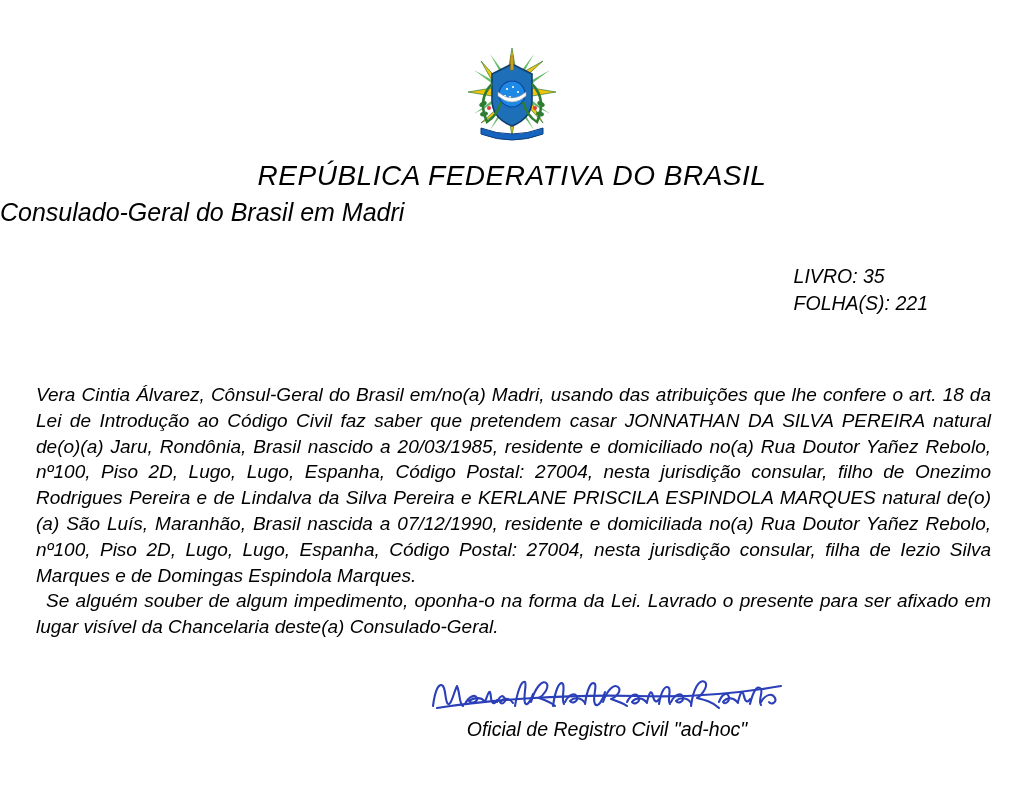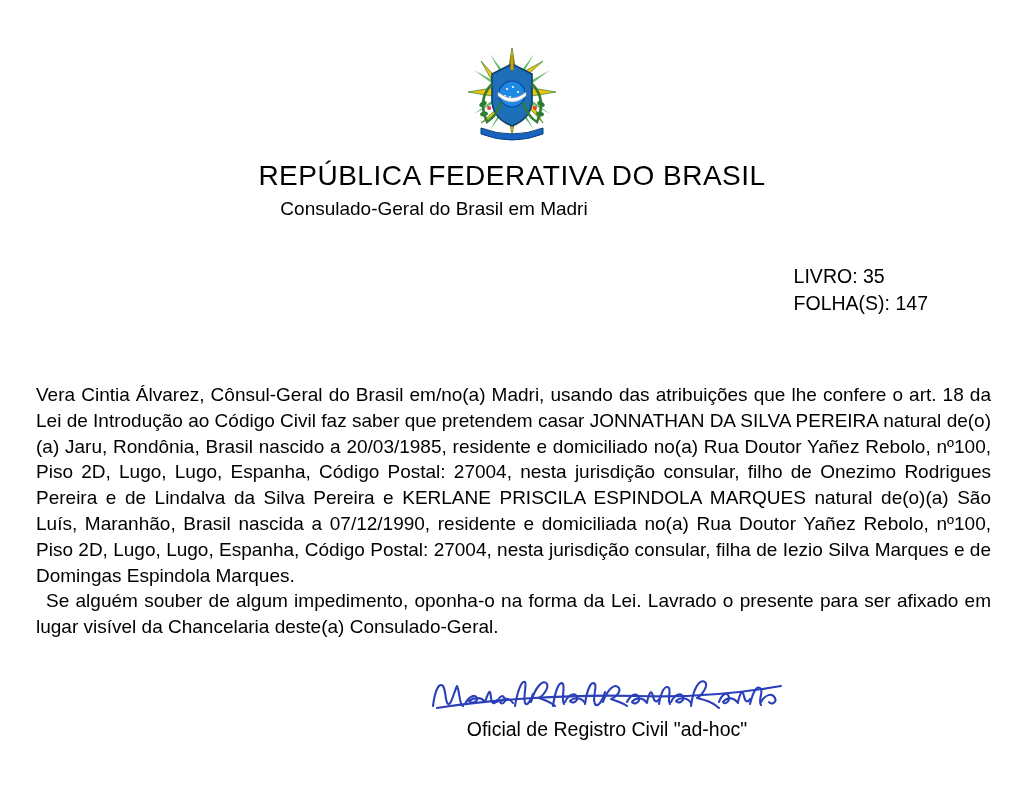--- a/index.html
+++ b/index.html
@@ -13,20 +13,21 @@
     font-family: "Liberation Sans", sans-serif;
     color: #000000;
     position: relative;
     overflow: hidden;
   }
   .page {
     width: 1024px;
     height: 796px;
     position: relative;
     box-sizing: border-box;
+    font-style: italic;
   }
 
   
   .crest-wrap {
     position: absolute;
     top: 44px;
     left: 0;
     width: 1024px;
     text-align: center;
   }
@@ -45,22 +46,21 @@
     text-align: center;
     font-size: 28px;
     letter-spacing: 0.5px;
     white-space: nowrap;
   }
   .consulate {
     position: absolute;
     top: 198px;
     left: 0;
     width: 868px;
-    text-align: center;
-    font-size: 19px;
+    font-size: 25px;
   }
 
   
   .register {
     position: absolute;
     top: 243px;
     right: 96px;
     text-align: left;
     font-size: 19.5px;
     line-height: 27px;
@@ -197,21 +197,21 @@
         </g>
       </svg>
     </span>
   </div>
 
   <div class="republic">REPÚBLICA FEDERATIVA DO BRASIL</div>
   <div class="consulate">Consulado-Geral do Brasil em Madri</div>
 
   <div class="register">
     <div>LIVRO: 35</div>
-    <div>FOLHA(S): 147</div>
+    <div>FOLHA(S): 221</div>
   </div>
 
 
   <div class="body-text">
     <p>Vera Cintia Álvarez, Cônsul-Geral do Brasil em/no(a) Madri, usando das atribuições que lhe confere o art. 18 da Lei de Introdução ao Código Civil faz saber que pretendem casar JONNATHAN DA SILVA PEREIRA natural de(o)(a) Jaru, Rondônia, Brasil nascido a 20/03/1985, residente e domiciliado no(a) Rua Doutor Yañez Rebolo, nº100, Piso 2D, Lugo, Lugo, Espanha, Código Postal: 27004, nesta jurisdição consular, filho de Onezimo Rodrigues Pereira e de Lindalva da Silva Pereira e KERLANE PRISCILA ESPINDOLA MARQUES natural de(o)(a) São Luís, Maranhão, Brasil nascida a 07/12/1990, residente e domiciliada no(a) Rua Doutor Yañez Rebolo, nº100, Piso 2D, Lugo, Lugo, Espanha, Código Postal: 27004, nesta jurisdição consular, filha de Iezio Silva Marques e de Domingas Espindola Marques.</p>
     <p class="indent">Se alguém souber de algum impedimento, oponha-o na forma da Lei. Lavrado o presente para ser afixado em lugar visível da Chancelaria deste(a) Consulado-Geral.</p>
   </div>
 
   <div class="sig-block">
     <div class="sig-inner">

